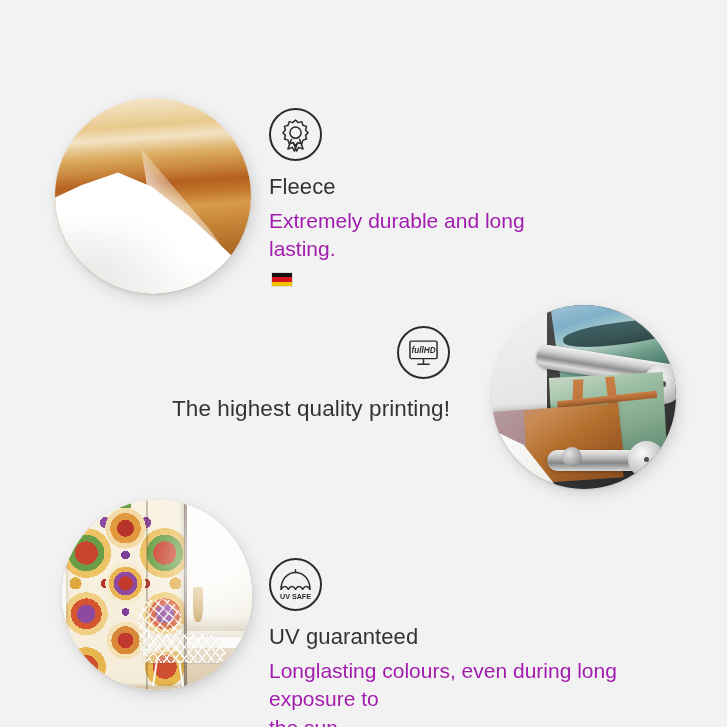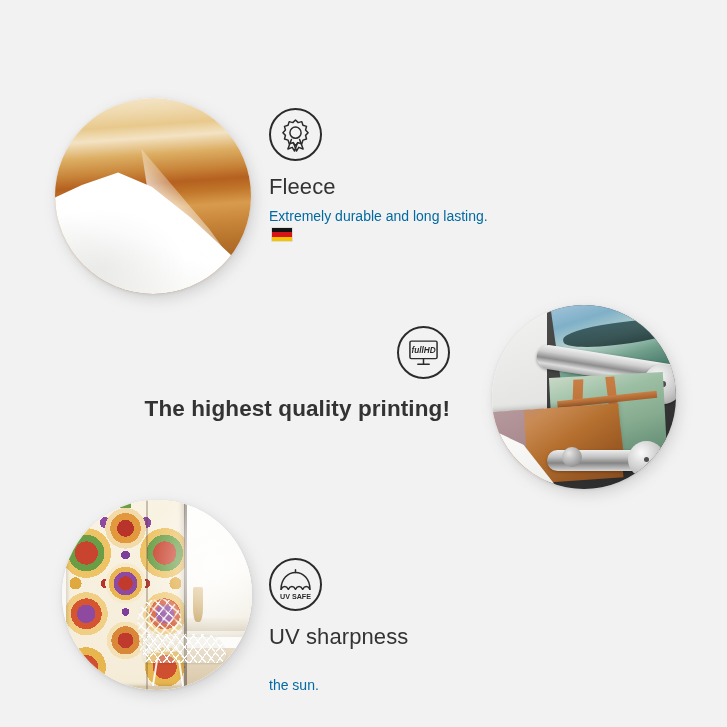--- a/index.html
+++ b/index.html
@@ -273,25 +273,25 @@
   .badge svg { position: absolute; inset: 0; width: 100%; height: 100%; }
 
   .feature-title {
     color: #333333;
     font-size: 22px;
     font-weight: 400;
     line-height: 1.25;
     margin-top: 12px;
     letter-spacing: 0.1px;
   }
-  .feature-title.strong { font-weight: 700; font-size: 22.5px; }
+  .feature-title.strong { font-weight: 400; font-size: 22.5px; }
 
   .feature-desc {
-    color: #0369a1;
-    font-size: 14px;
+    color: #a21caf;
+    font-size: 21px;
     line-height: 1.36;
     margin-top: 6px;
   }
 
   .de-flag {
     display: inline-block;
     width: 20px; height: 13px;
     vertical-align: -1px;
     margin-left: 3px;
     background: linear-gradient(180deg,
@@ -392,20 +392,20 @@
 
   <div class="feature" id="feature-uv">
     <div class="badge">
       <svg viewBox="0 0 56 56" fill="none" stroke="#2b2b2b" stroke-width="1.7" stroke-linejoin="round" stroke-linecap="round">
         <path d="M11.5 33.5 C11.5 21.8 19.1 14.2 28 14.2 C36.9 14.2 44.5 21.8 44.5 33.5"></path>
         <path d="M11.5 33.5 c2.3-4.2 6.0-4.2 8.3 0 c2.3-4.2 6.0-4.2 8.2 0 c2.2-4.2 5.9-4.2 8.2 0 c2.3-4.2 6.0-4.2 8.3 0"></path>
         <path d="M28 14.2 v-3.0"></path>
         <text x="28" y="44.4" font-family="'Liberation Sans', sans-serif" font-size="8.2" font-weight="700" fill="#2b2b2b" stroke="none" text-anchor="middle">UV SAFE</text>
       </svg>
     </div>
-    <div class="feature-title">UV sharpness</div>
+    <div class="feature-title">UV guaranteed</div>
     <div class="feature-desc">
-      <br>
+      <span>Longlasting colours, even during long exposure to</span><br>
       <span>the sun.</span>
     </div>
   </div>
 
 </div>
 
 </body></html>

